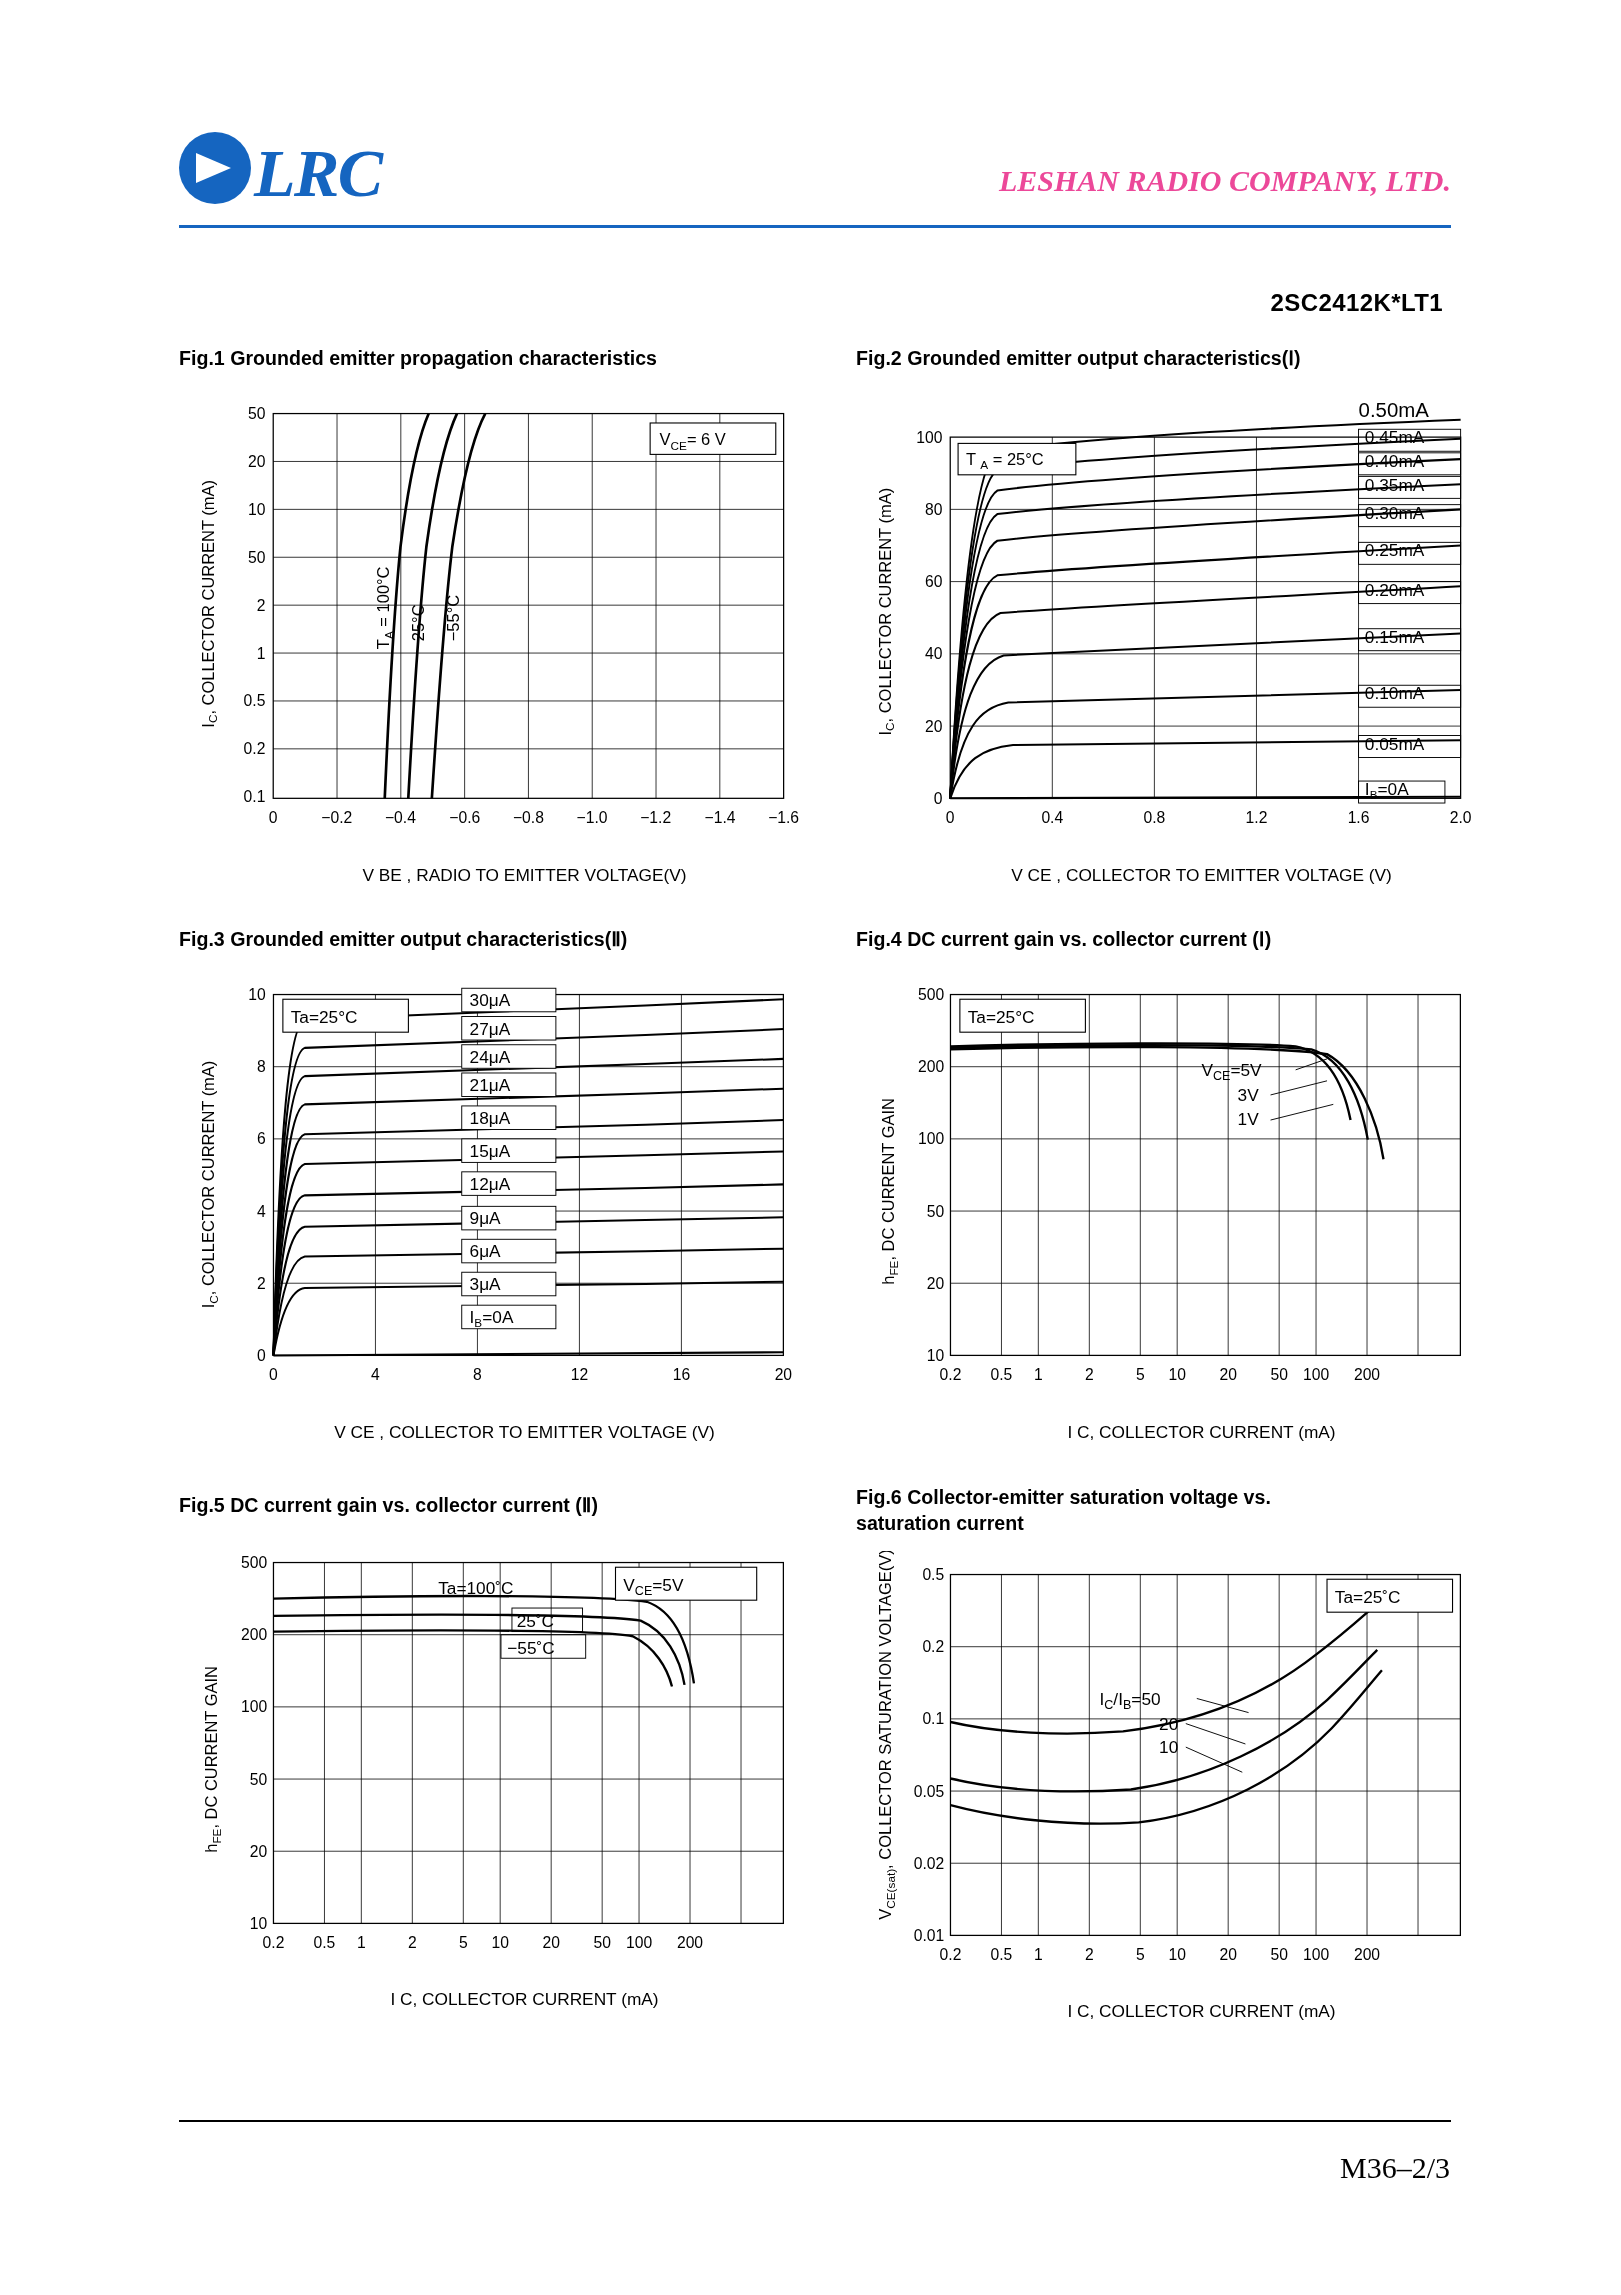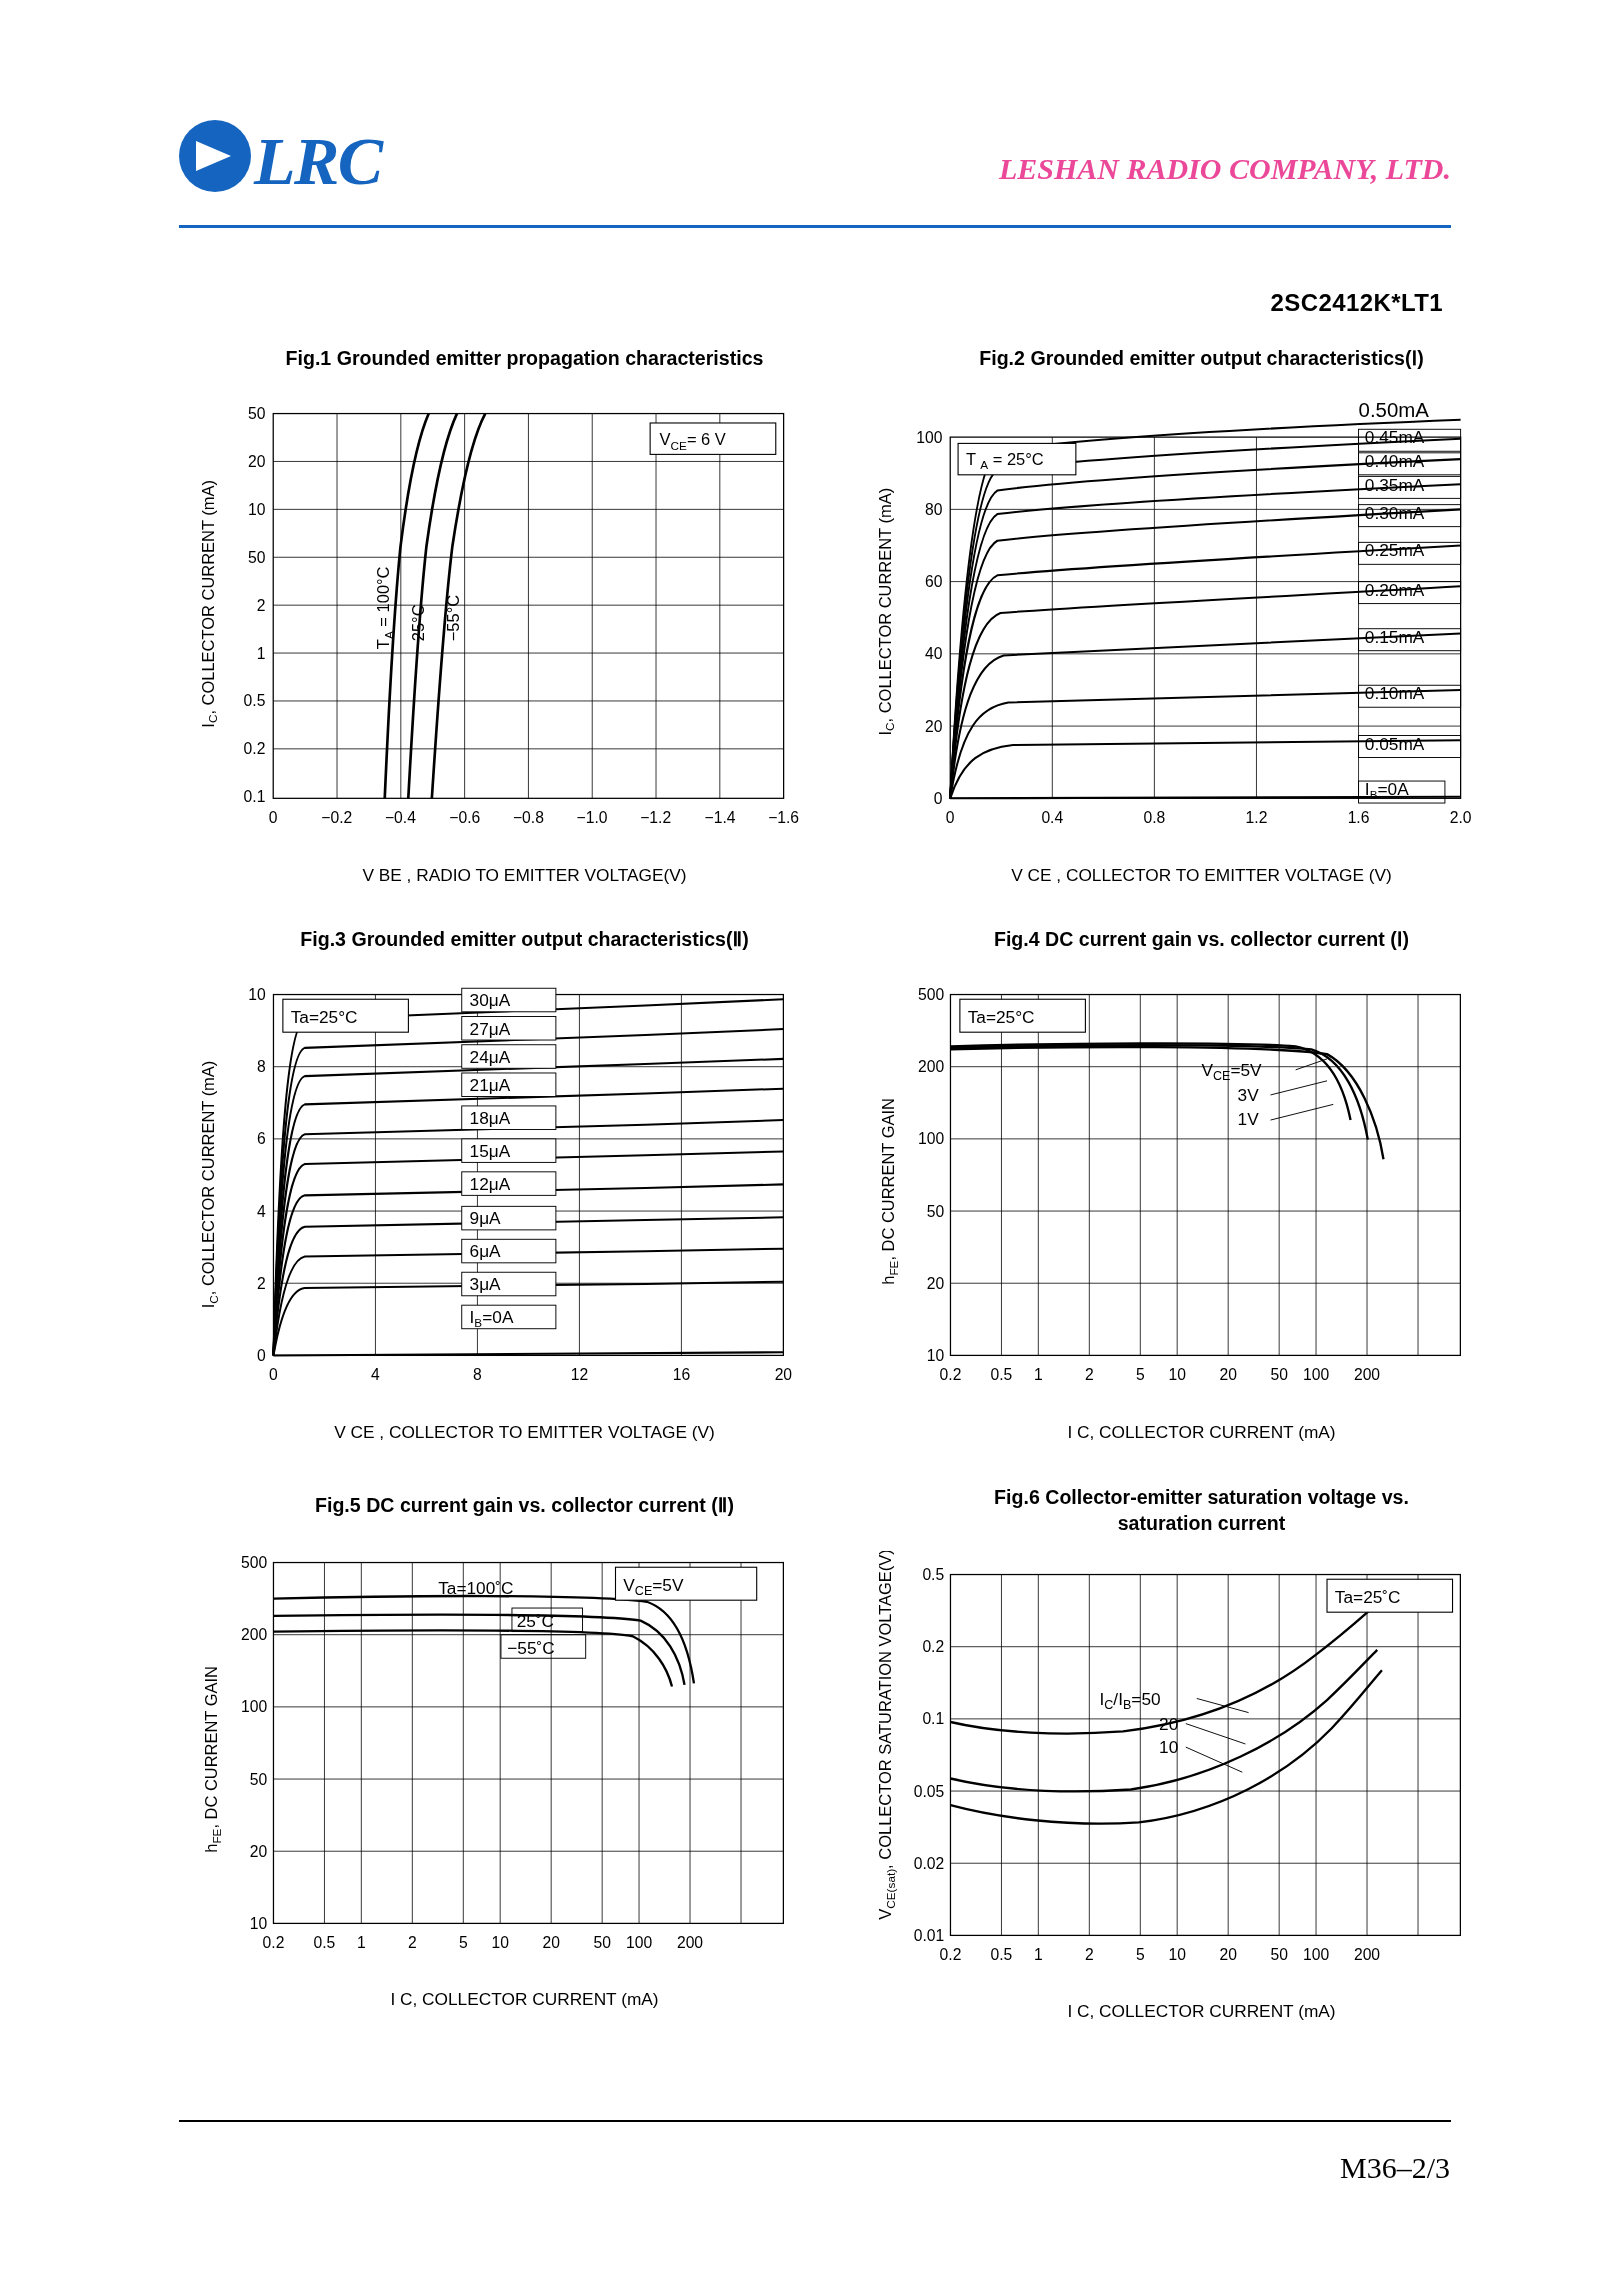--- a/index.html
+++ b/index.html
@@ -1,32 +1,32 @@
 <!DOCTYPE html>
 <html style="font-size:12.6px"><head>
 <meta charset="utf-8">
 <style>
   html,body{margin:0;padding:0;background:#fff;}
   body{width:1622px;height:2295px;font-family:"Liberation Sans",sans-serif;color:#000;position:relative;}
   .page{position:absolute;left:0;top:0;width:1622px;height:2295px;}
 
   
-  .header{position:absolute;left:179px;top:114px;width:1272px;height:102px;}
+  .header{position:absolute;left:179px;top:126px;width:1272px;height:102px;}
   .logo{position:absolute;left:0;top:0;width:338px;height:86px;}
   .logo-mark{position:absolute;left:0;top:6.3px;width:72px;height:72px;border-radius:50%;background:#1565c0;}
   .logo-mark:after{content:"";position:absolute;left:17.3px;top:20.4px;width:0;height:0;border-left:35px solid #fff;border-top:15.7px solid transparent;border-bottom:15.7px solid transparent;}
   .logo-text{position:absolute;left:75px;top:7.9px;font-family:"Liberation Serif",serif;font-style:italic;font-weight:bold;font-size:68px;color:#1565c0;letter-spacing:-1.6px;}
   .company{position:absolute;right:0;top:38px;font-family:"Liberation Serif",serif;font-style:italic;font-weight:bold;font-size:30px;color:#ec4899;white-space:nowrap;}
   .hrule{position:absolute;left:179px;top:225px;width:1272px;height:3.1px;background:#1565c0;}
 
   .partno{position:absolute;right:179px;top:289px;font-size:24px;font-weight:bold;letter-spacing:0.4px;}
 
   
   .fig{position:absolute;}
-  .fig-title{font-size:19.6px;font-weight:bold;text-align:center;line-height:1.35;}
+  .fig-title{font-size:19.6px;font-weight:bold;line-height:1.35;}
   .plotbox{position:relative;}
   .axis-caption{font-size:17.3px;text-align:center;}
 
   svg{display:block;}
   .tick{font-size:20px;font-family:"Liberation Sans",sans-serif;}
   .ann{font-size:21px;font-family:"Liberation Sans",sans-serif;}
   .annb{font-size:22px;font-family:"Liberation Sans",sans-serif;}
 
   .footer-rule{position:absolute;left:179px;top:2120px;width:1272px;height:2.4px;background:#000;}
   .footer-text{position:absolute;right:172px;top:2151px;font-family:"Liberation Serif",serif;font-size:30px;}

